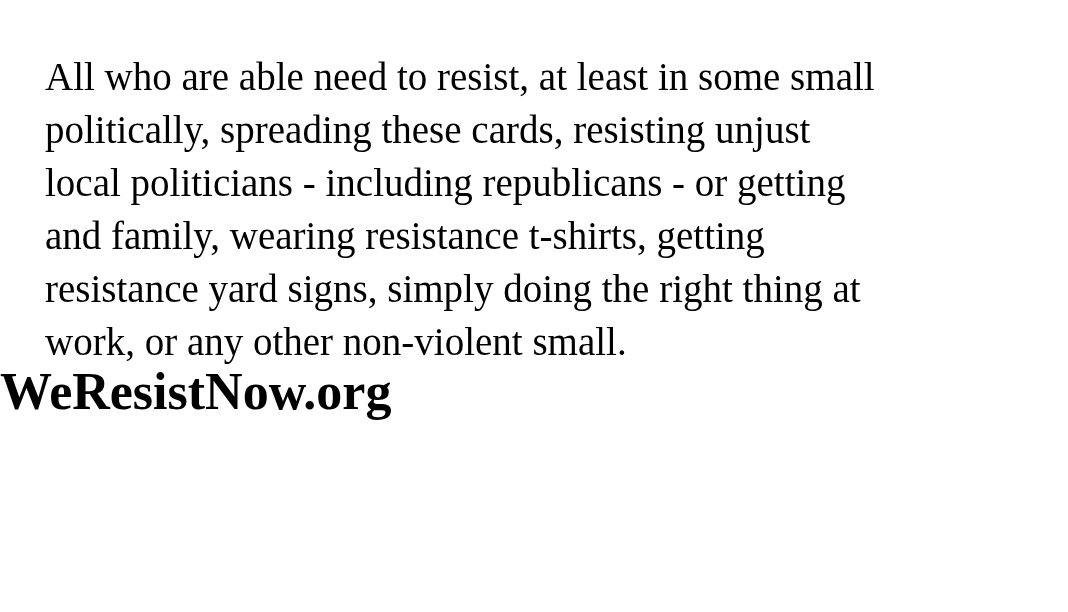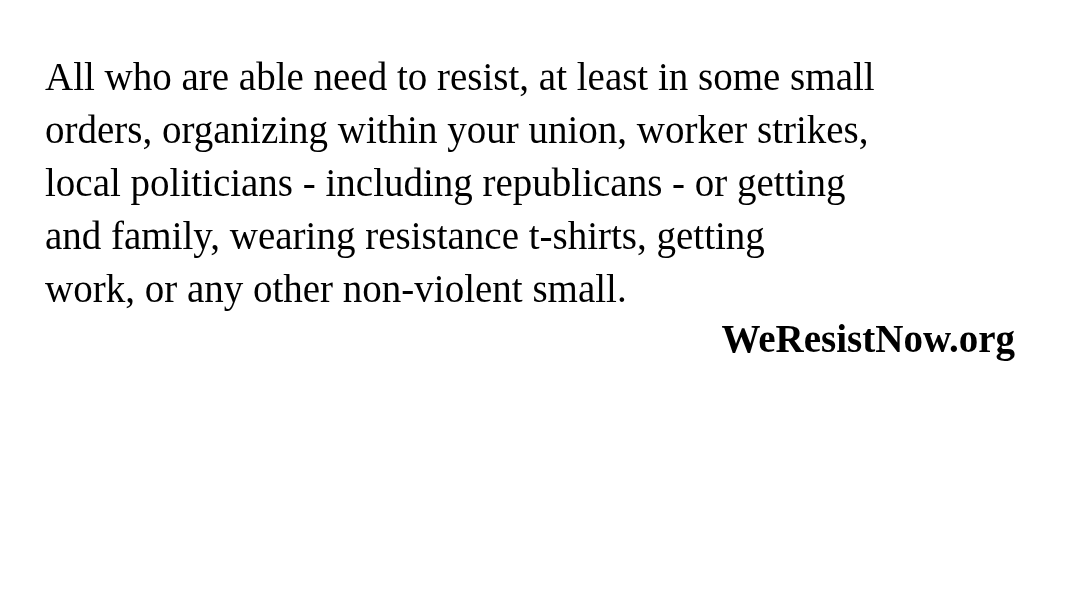--- a/index.html
+++ b/index.html
@@ -28,33 +28,34 @@
     letter-spacing: 0px;
   }
   .body-line {
     white-space: pre;
   }
   .footer {
     width: 100%;
     box-sizing: border-box;
     padding-right: 53px;
     margin-top: -6px;
-    text-align: right;
+    text-align: left;
     font-weight: bold;
-    font-size: 39px;
+    font-size: 52px;
     line-height: 60px;
   }
 </style>
 </head>
 <body>
 
 <div class="card">
   <div class="body-paragraph">
     <div class="body-line">All who are able need to resist, at least in some small</div>
-    <div class="body-line">orders, organizing within your union, worker strikes,</div>
+    <div class="body-line">politically, spreading these cards, resisting unjust</div>
     <div class="body-line">local politicians - including republicans - or getting</div>
     <div class="body-line">and family, wearing resistance t-shirts, getting</div>
+    <div class="body-line">resistance yard signs, simply doing the right thing at</div>
     <div class="body-line">work, or any other non-violent small.</div>
   </div>
   <div class="footer">
     <span>WeResistNow.org</span>
   </div>
 </div>
 
 </body></html>

